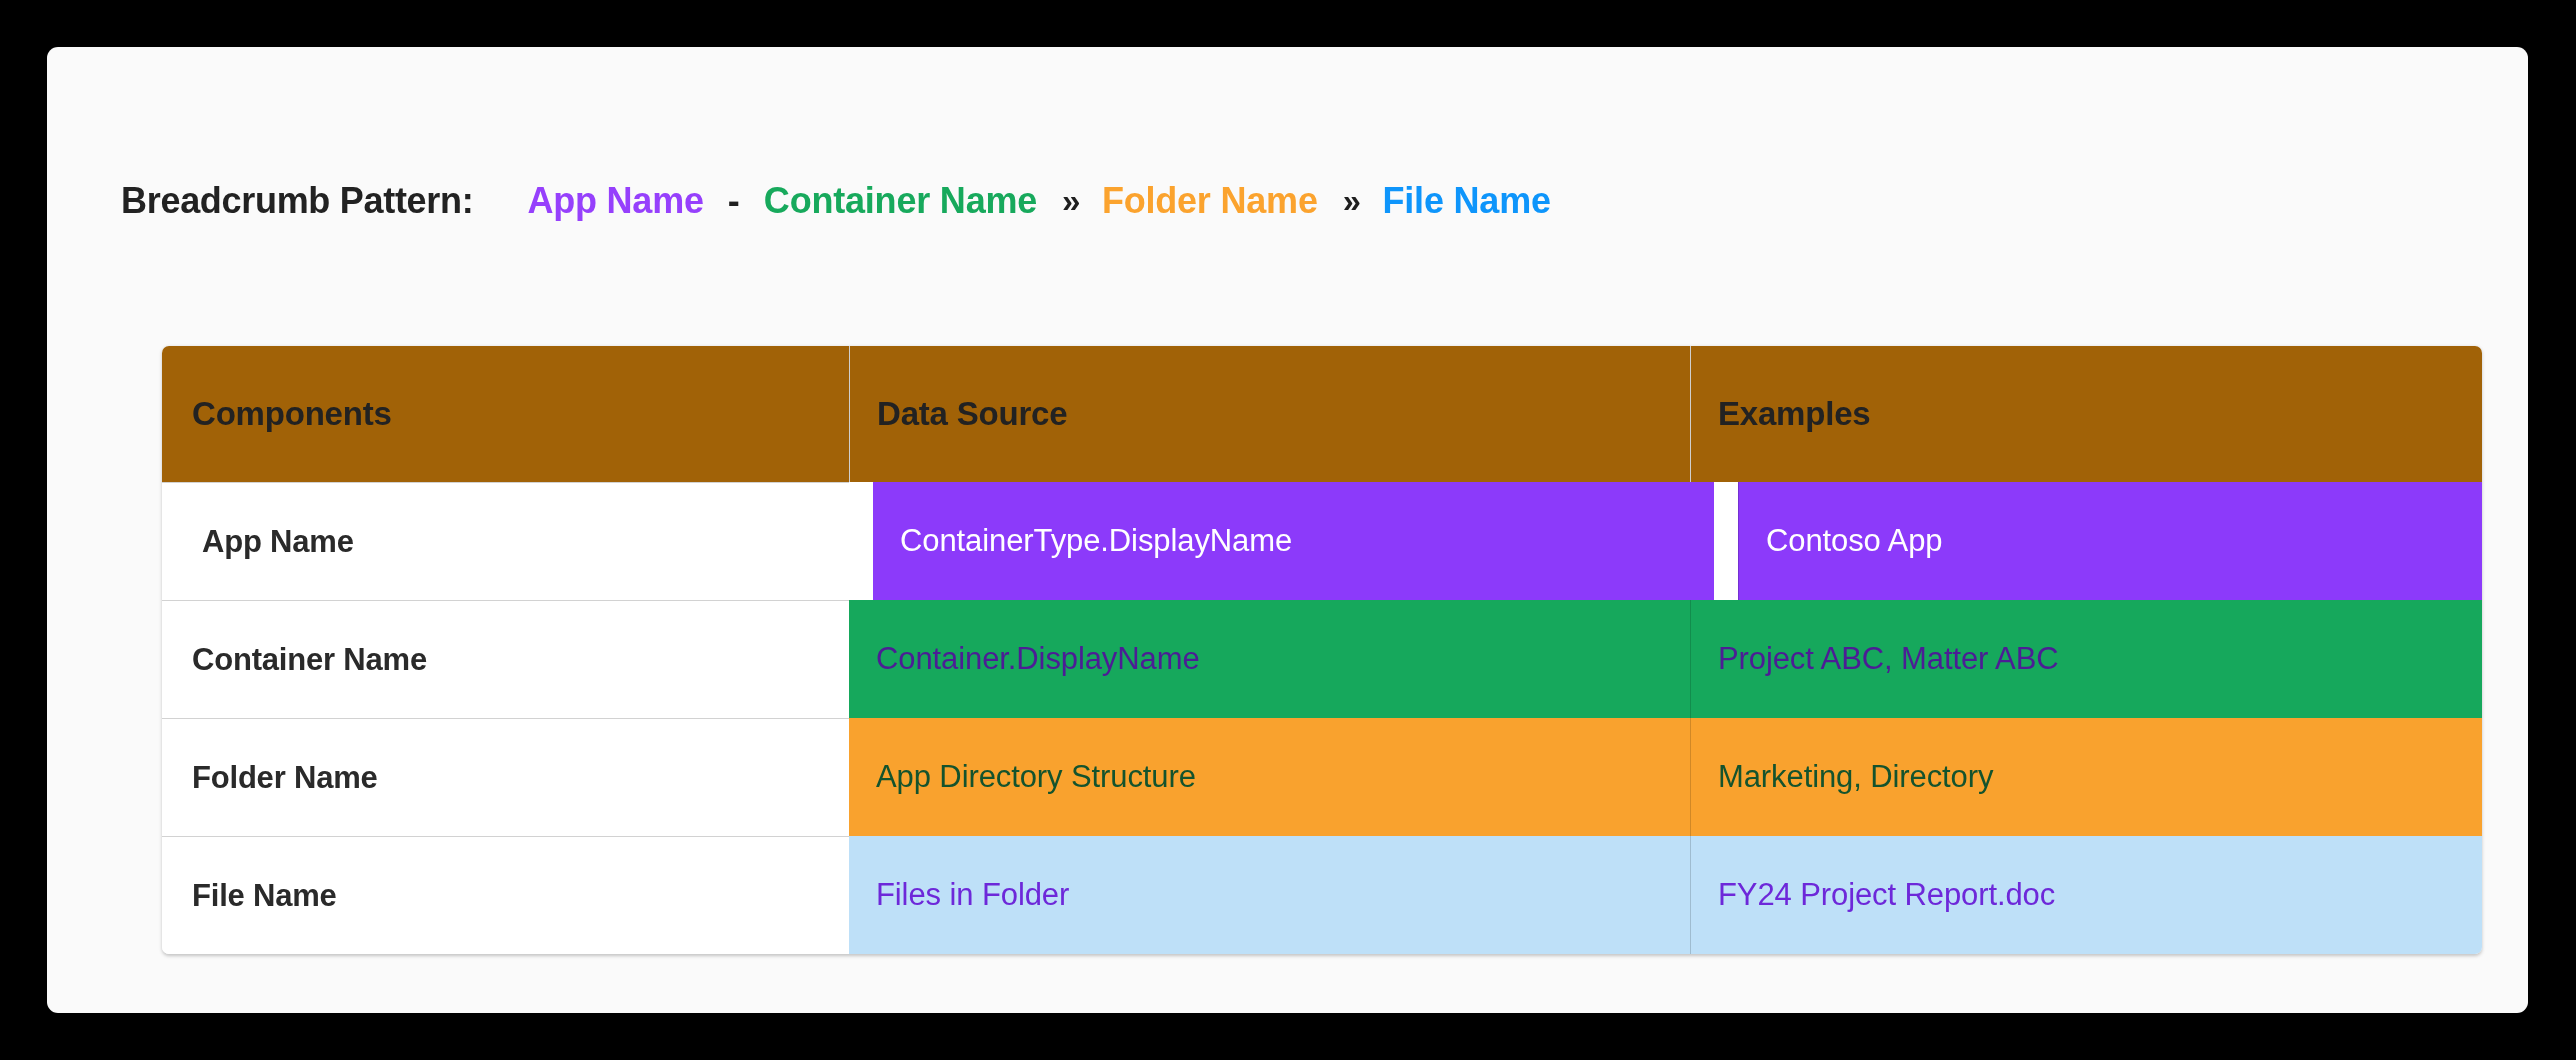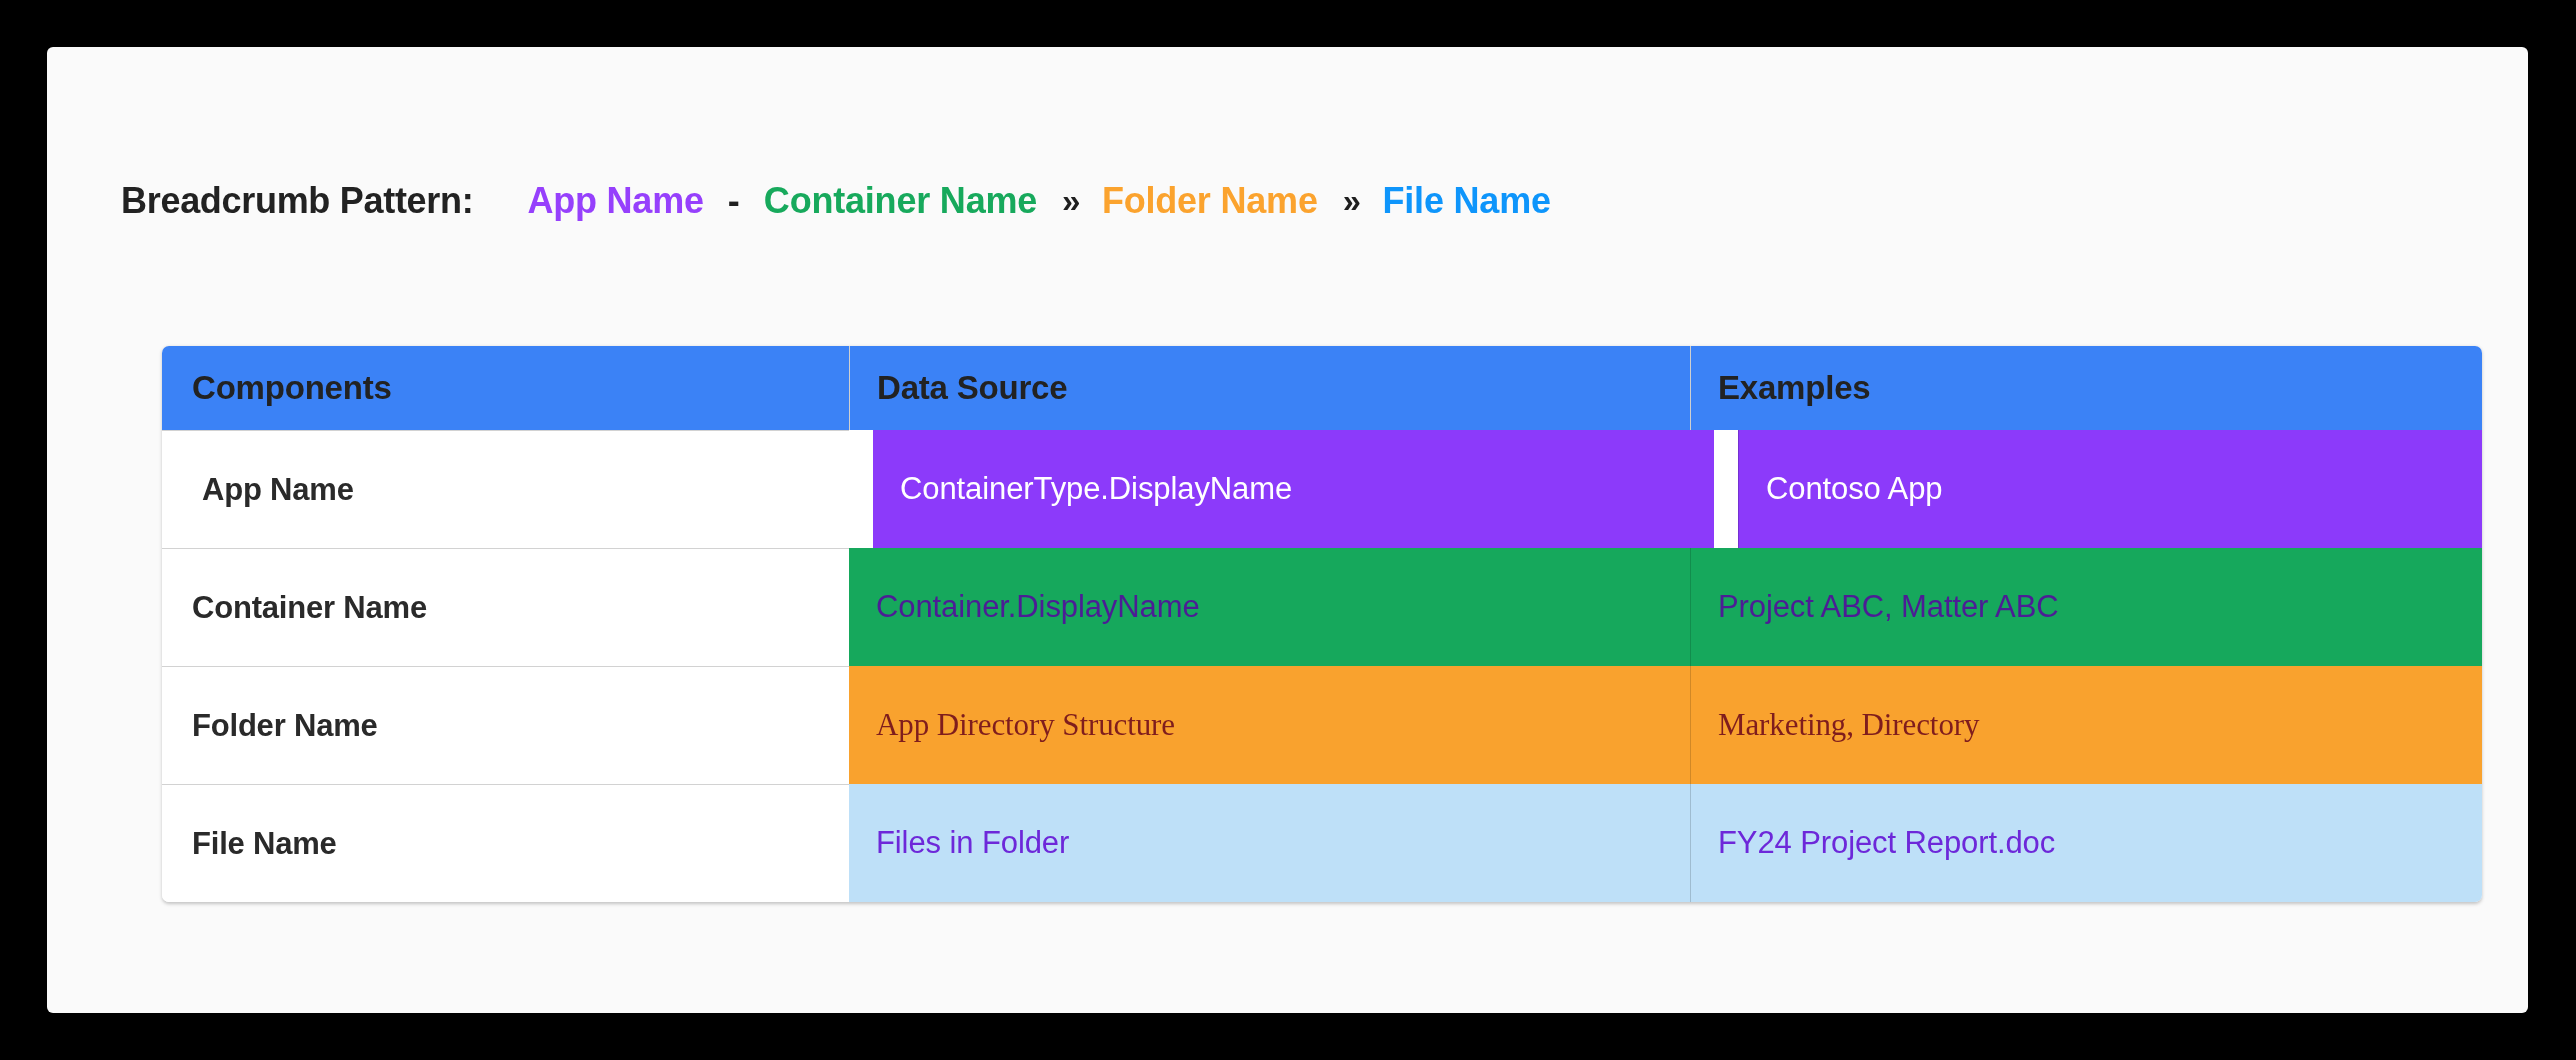--- a/index.html
+++ b/index.html
@@ -21,21 +21,21 @@
     background: #000000;
   }
 
   .card {
     position: absolute;
     left: 47px;
     top: 47px;
     width: 2481px;
     height: 966px;
     background: #FAFAFA;
-    border-radius: 6px;
+    border-radius: 11px;
     box-shadow: 0 2.4px 8.3px rgba(0,0,0,0.18);
     box-sizing: border-box;
     overflow: hidden;
   }
 
   
   .breadcrumb-row {
     position: absolute;
     left: 74px;
     top: 127px;
@@ -99,21 +99,21 @@
     display: flex;
     align-items: center;
     overflow: hidden;
   }
 
   .col-1 { width: 687px; flex: 0 0 687px; padding-left: 30px; }
   .col-2 { width: 841px; flex: 0 0 841px; padding-left: 27px; }
   .col-3 { width: 793px; flex: 1 1 auto; padding-left: 27px; text-align: center; }
 
   
-  .header-row { height: 84px; background: #3b82f6; }
+  .header-row { height: 136px; background: #a16207; }
   .header-row .tcell {
     font-size: 33px;
     font-weight: 700;
     color: #222222;
     letter-spacing: -0.2px;
   }
   .header-row .col-2,
   .header-row .col-3 {
     border-left: 1.2px solid #CFCFCF;
   }
@@ -135,21 +135,21 @@
     font-size: 31px;
     font-weight: 400;
     letter-spacing: -0.1px;
   }
   .body-row .col-3 {
     border-left: 1.2px solid rgba(0,0,0,0.16);
   }
 
   .fill-purple { background: #8C3AFA; color: #FFFFFF; margin-left: 24px; }
   .fill-green  { background: #16A85C; color: #4c1d95; }
-  .fill-orange { background: #F9A22E; color: #7f1d1d; font-family: Liberation Serif, serif; }
+  .fill-orange { background: #F9A22E; color: #14532d; }
   .fill-blue   { background: #BEE0F8; color: #6d28d9; }
 
   .body-row.row-file .col-1 { border-bottom: 0; }
 </style>
 </head>
 <body>
 
 <div class="page">
   <div class="card">
 

